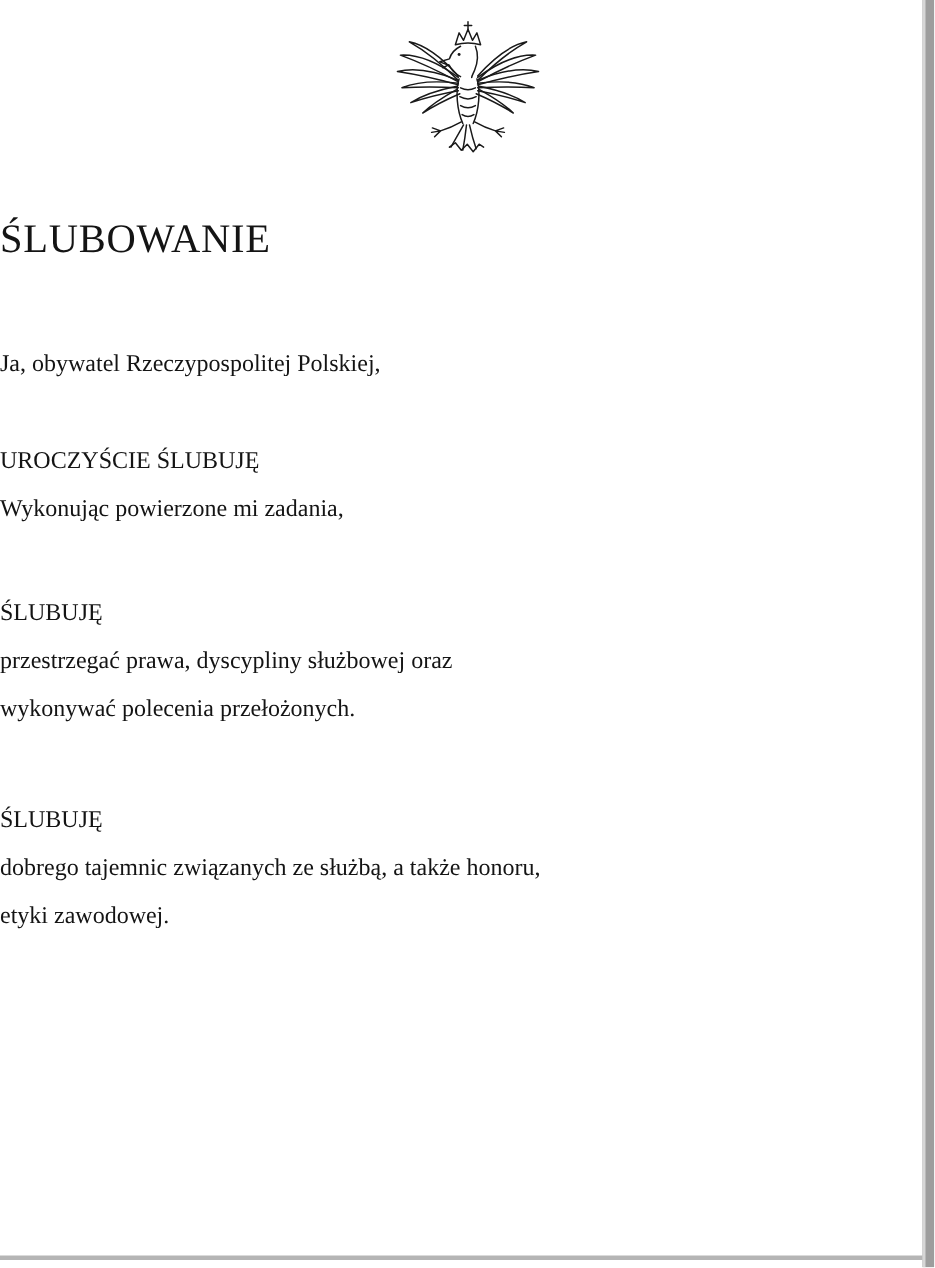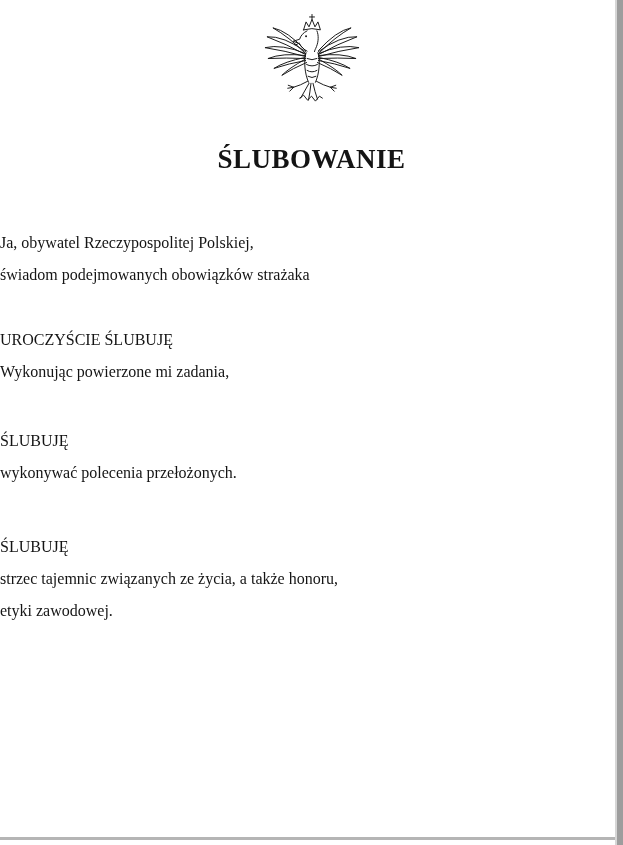--- a/index.html
+++ b/index.html
@@ -15,24 +15,24 @@
     padding-top: 13px;
   }
   .emblem {
     display: block;
     margin: 0 auto;
     width: 104px;
     height: 99px;
   }
   .doc-title {
     margin: 30px 0 0 0;
-    text-align: center;
+    text-align: left;
     font-size: 27px;
     line-height: 34px;
-    font-weight: bold;
+    font-weight: normal;
     letter-spacing: 0.5px;
   }
   .line, .sect-heading {
     margin: 0;
     text-align: left;
     font-size: 16px;
     line-height: 32px;
   }
   .sect-heading { font-weight: normal; }
   .intro   { margin-top: 51px; }
@@ -103,35 +103,35 @@
         <path d="M96 138 Q82 146 68 150 M68 150 L57 146 M68 150 L56 152 M68 150 L60 158"></path>
         <path d="M114 138 Q128 146 142 150 M142 150 L153 146 M142 150 L154 152 M142 150 L150 158"></path>
       </g>
     </svg>
   </div>
 
   <h1 class="doc-title">ŚLUBOWANIE</h1>
 
   <div class="intro">
     <p class="line">Ja, obywatel Rzeczypospolitej Polskiej,</p>
-    <p class="line">świadom podejmowanych obowiązków strażaka</p>
   </div>
 
   <div class="sect-1">
     <p class="sect-heading">UROCZYŚCIE ŚLUBUJĘ</p>
     <p class="line">Wykonując powierzone mi zadania,</p>
   </div>
 
   <div class="sect-2">
     <p class="sect-heading">ŚLUBUJĘ</p>
+    <p class="line">przestrzegać prawa, dyscypliny służbowej oraz</p>
     <p class="line">wykonywać polecenia przełożonych.</p>
   </div>
 
   <div class="sect-3">
     <p class="sect-heading">ŚLUBUJĘ</p>
-    <p class="line">strzec tajemnic związanych ze życia, a także honoru,</p>
+    <p class="line">dobrego tajemnic związanych ze służbą, a także honoru,</p>
     <p class="line">etyki zawodowej.</p>
   </div>
 
   <div class="page-edge-bottom"></div>
   <div class="page-edge-right"></div>
 
 </div>
 
 </body></html>

